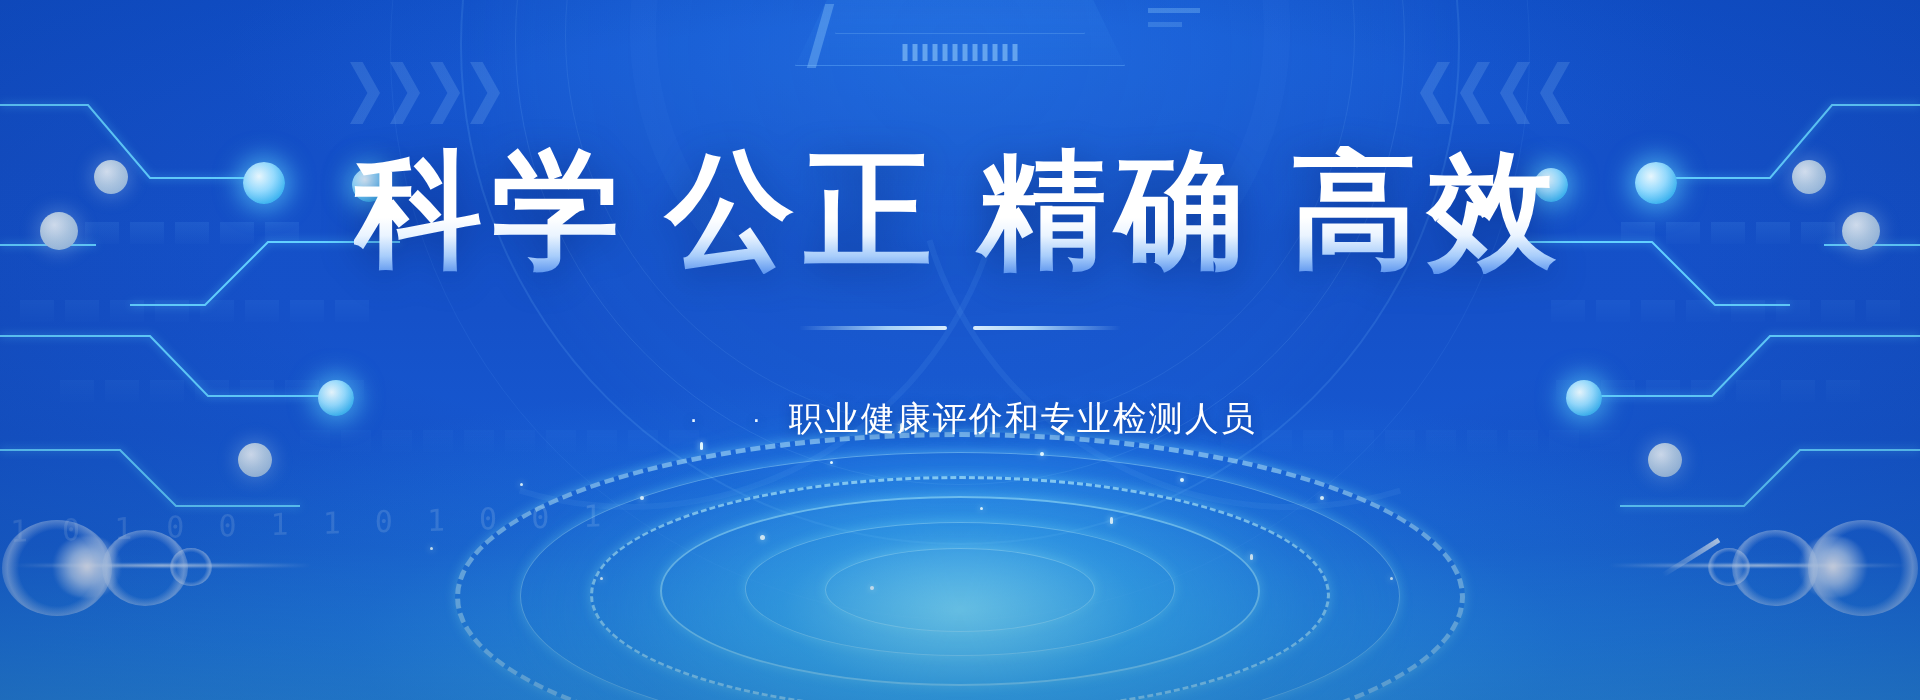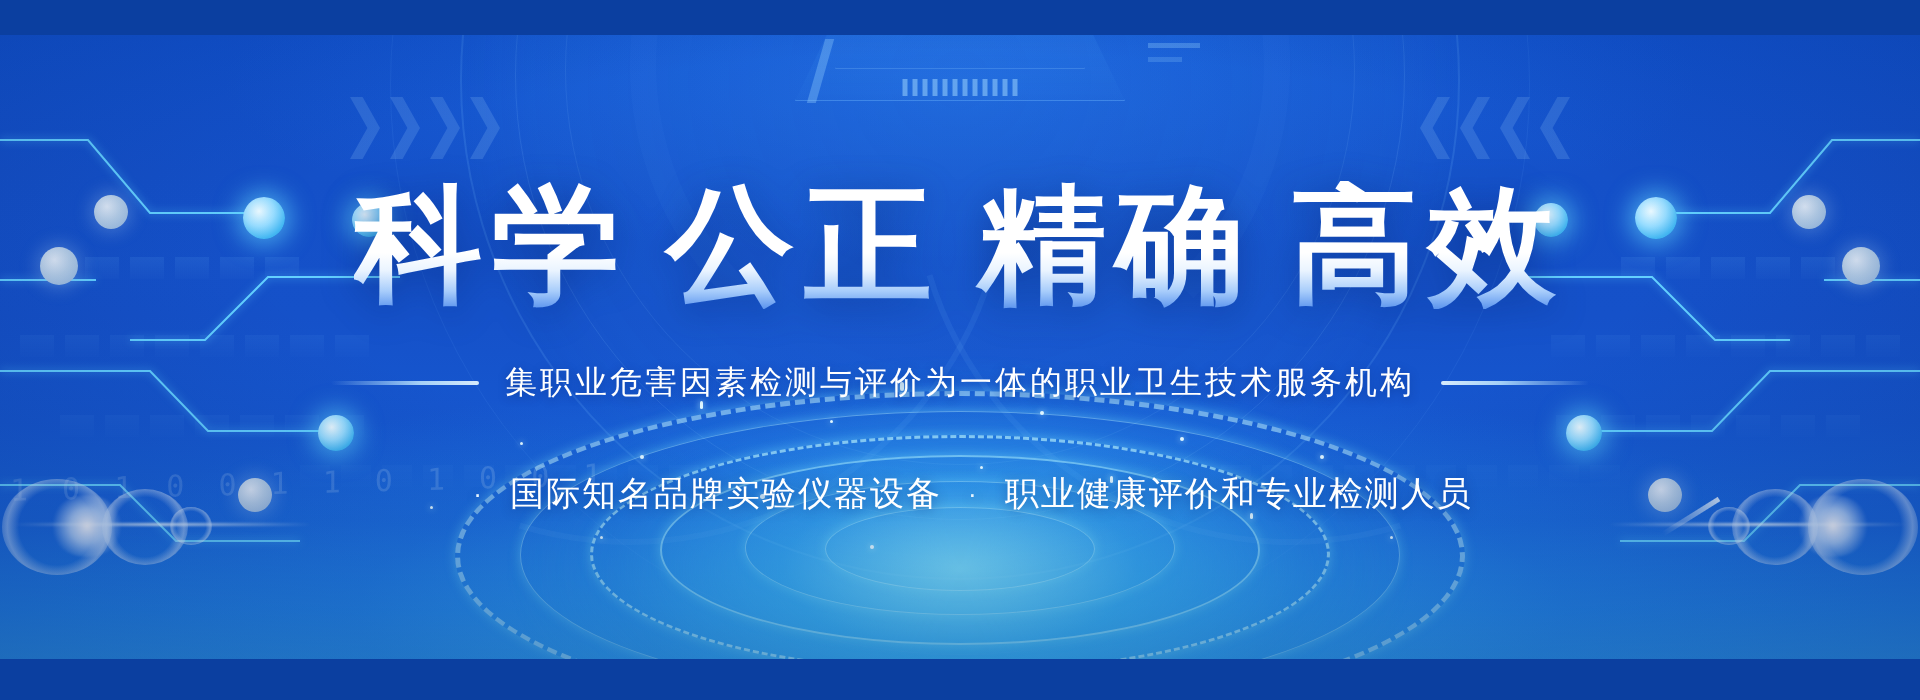--- a/index.html
+++ b/index.html
@@ -1,24 +1,23 @@
 <!DOCTYPE html>
 <html><head>
 <meta charset="utf-8">
 <style>
   html,body{margin:0;padding:0;background:#0b3fa0;}
   *{box-sizing:border-box;}
   .banner{
-    position:relative;width:1920px;height:624px;overflow:hidden;
+    position:relative;width:1920px;height:700px;overflow:hidden;
     font-family:"Liberation Sans","DejaVu Sans",sans-serif;
     background:
       radial-gradient(ellipse 70% 55% at 50% 92%, rgba(70,205,255,0.55) 0%, rgba(40,150,240,0.18) 45%, rgba(0,0,0,0) 70%),
       radial-gradient(ellipse 55% 40% at 50% 8%, rgba(40,120,230,0.45) 0%, rgba(0,0,0,0) 70%),
       linear-gradient(180deg,#1152cf 0%,#1450c8 22%,#1551c9 45%,#1657cf 62%,#1a66da 78%,#2486ec 92%,#2e99f2 100%);
-    margin-top: 35px;
   }
 
   
   .vignette{position:absolute;inset:0;
     background:radial-gradient(ellipse 90% 80% at 50% 35%, rgba(0,0,0,0) 40%, rgba(3,30,95,0.38) 100%);
     pointer-events:none;}
 
   
   .hud{position:absolute;left:50%;top:-455px;transform:translateX(-50%);
        width:1000px;height:1000px;border-radius:50%;
@@ -378,25 +377,23 @@
   <div class="vignette"></div>
 
   <div class="content">
 
     <div class="headline">
       <span>科学</span><span class="gap"></span><span>公正</span><span class="gap"></span><span>精确</span><span class="gap"></span><span>高效</span>
     </div>
 
     <div class="subline">
       <span class="dash l"></span>
-      <span class="subtitle">集职业危害因素检测与评价为一体的职业卫生技术服务机构</span>
       <span class="dash r"></span>
     </div>
 
     <div class="tagline">
       <span class="sep">·</span>
-      <span>国际知名品牌实验仪器设备</span>
       <span class="sep">·</span>
       <span>职业健康评价和专业检测人员</span>
     </div>
 
   </div>
 </div>
 
 </body></html>

